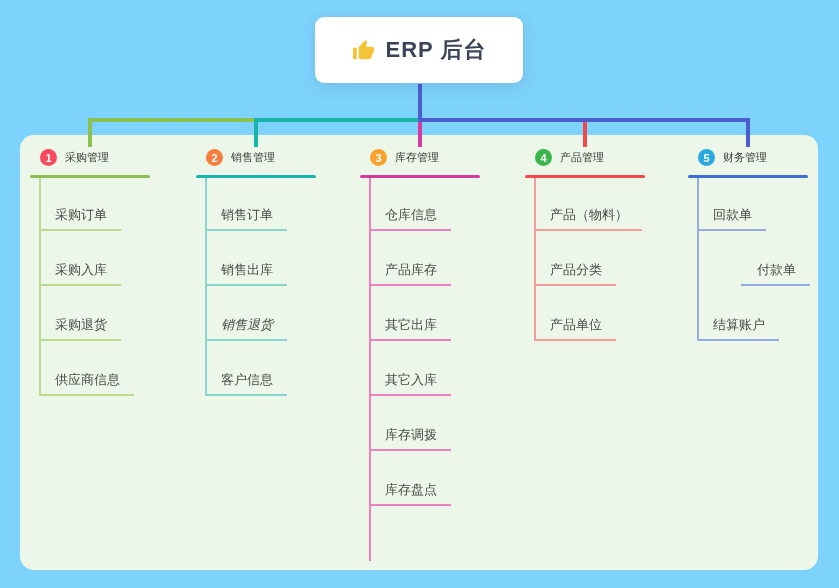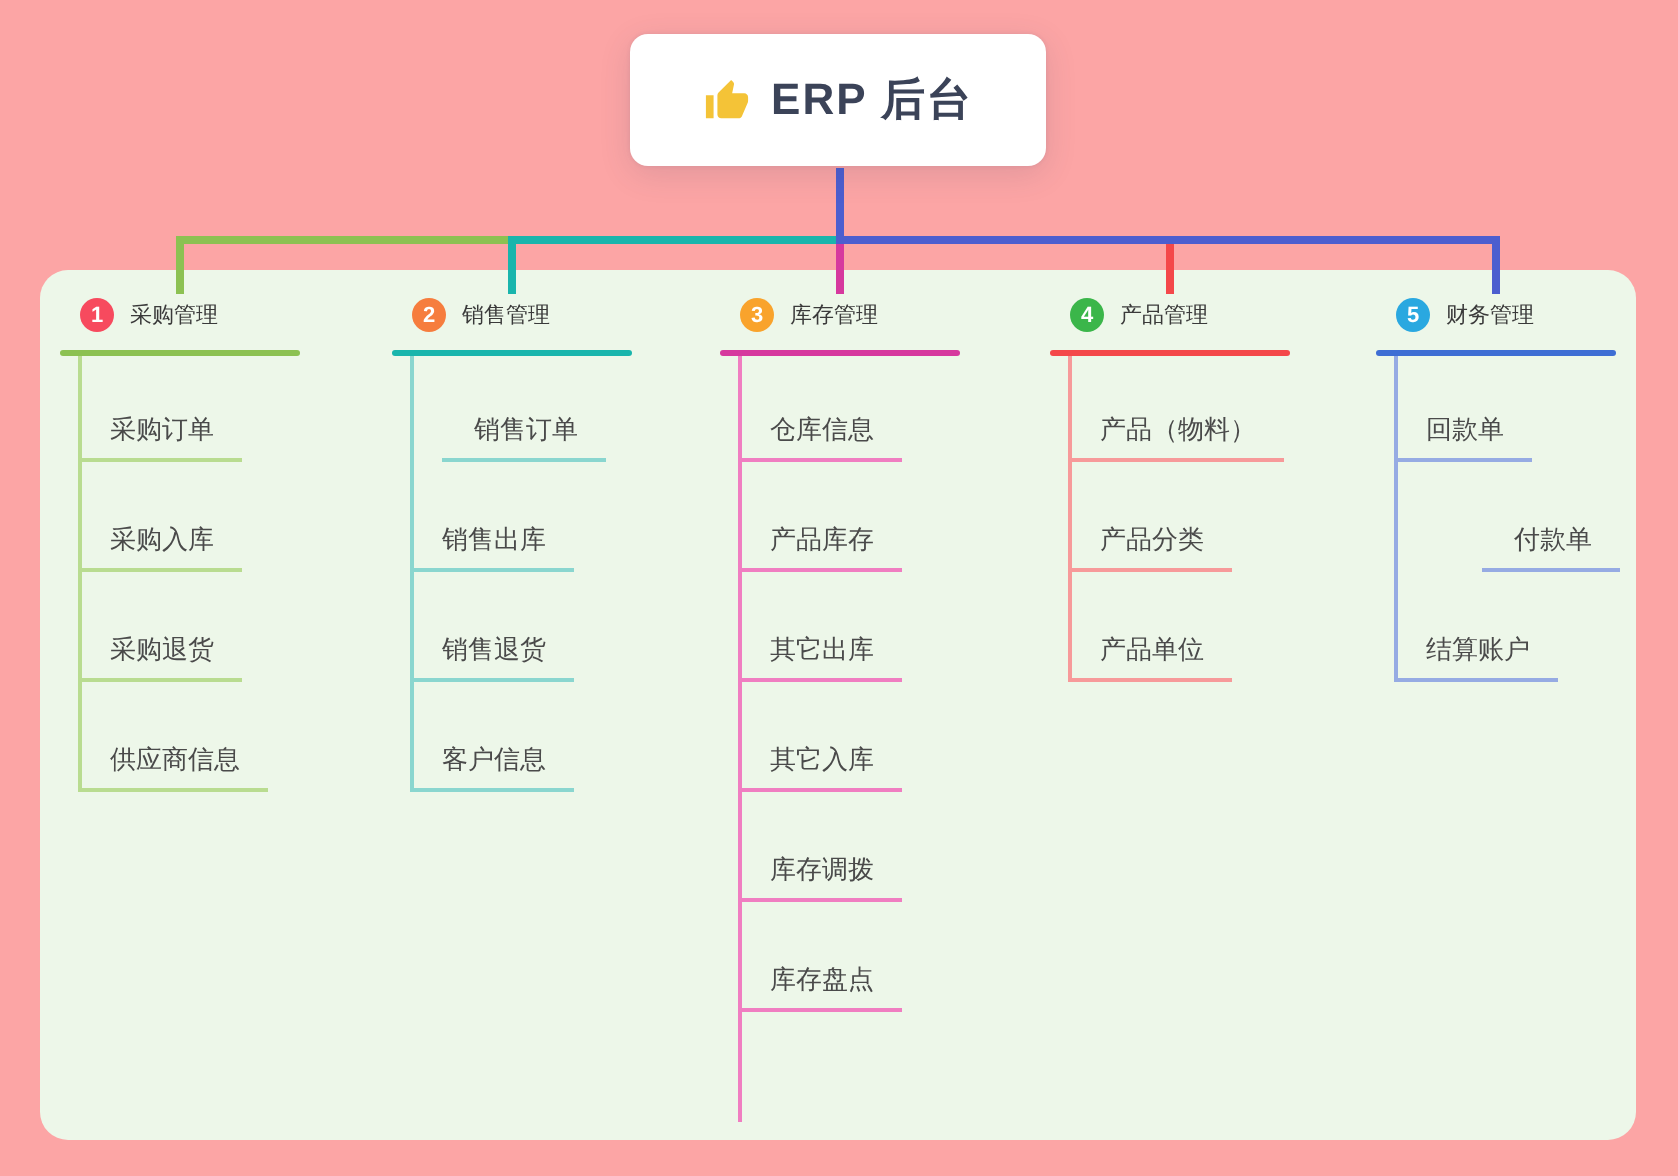--- a/index.html
+++ b/index.html
@@ -22,21 +22,21 @@
          display:inline-flex;align-items:center;justify-content:center;margin-right:8px;flex:0 0 auto;}
   .b-title{font-size:11px;color:#3a3a3a;}
   .b-underline{position:absolute;left:0;top:175px;width:120px;height:3px;border-radius:2px;}
   .b-trunk{position:absolute;left:9px;width:2px;}
   .b-child{position:absolute;left:9px;padding:0 14px 7px 16px;border-bottom:2px solid #ccc;
            font-size:13px;line-height:15px;color:#4a4a4a;white-space:nowrap;}
 </style>
 </head>
 <body>
 
-<div class="page" style="background: #fca5a5;">
+<div class="page" style="background: #7dd3fc;">
 
   <div class="panel" style="background: rgb(237, 247, 233);"></div>
 
   <div>
       <div class="vbar drop" style="left: 88px; background: rgb(140, 193, 82);"></div>
       <div class="vbar drop" style="left: 254px; background: rgb(25, 181, 172);"></div>
       <div class="vbar drop" style="left: 418px; background: rgb(214, 57, 158);"></div>
       <div class="vbar drop" style="left: 583px; background: rgb(244, 72, 74);"></div>
       <div class="vbar drop" style="left: 746px; background: rgb(76, 94, 207);"></div>
       <div class="hbar" style="left: 88px; top: 118px; width: 170px; background: rgb(140, 193, 82);"></div>
@@ -66,23 +66,23 @@
       <div class="b-child" style="top: 317px; border-bottom-color: rgb(185, 220, 144);"><span>采购退货</span></div>
       <div class="b-child" style="top: 372px; border-bottom-color: rgb(185, 220, 144);"><span>供应商信息</span></div>
     </div>
     <div class="branch" style="left: 196px;">
     <div class="b-header">
       <span class="badge" style="background: rgb(246, 125, 62);">2</span>
       <span class="b-title">销售管理</span>
     </div>
     <div class="b-underline" style="background: rgb(25, 181, 172);"></div>
     <div class="b-trunk" style="top: 178px; height: 218px; background: rgb(138, 214, 207);"></div>
-  <div class="b-child" style="top: 207px; border-bottom-color: rgb(138, 214, 207); margin-left: 16px;"><span>销售订单</span></div>
+  <div class="b-child" style="top: 207px; border-bottom-color: rgb(138, 214, 207);"><span>销售订单</span></div>
       <div class="b-child" style="top: 262px; border-bottom-color: rgb(138, 214, 207);"><span>销售出库</span></div>
-      <div class="b-child" style="top: 317px; border-bottom-color: rgb(138, 214, 207);"><span>销售退货</span></div>
+      <div class="b-child" style="top: 317px; border-bottom-color: rgb(138, 214, 207); font-style: italic;"><span>销售退货</span></div>
       <div class="b-child" style="top: 372px; border-bottom-color: rgb(138, 214, 207);"><span>客户信息</span></div>
     </div>
     <div class="branch" style="left: 360px;">
     <div class="b-header">
       <span class="badge" style="background: rgb(249, 163, 44);">3</span>
       <span class="b-title">库存管理</span>
     </div>
     <div class="b-underline" style="background: rgb(214, 57, 158);"></div>
     <div class="b-trunk" style="top: 178px; height: 383px; background: rgb(240, 126, 193);"></div>
   <div class="b-child" style="top: 207px; border-bottom-color: rgb(240, 126, 193);"><span>仓库信息</span></div>

